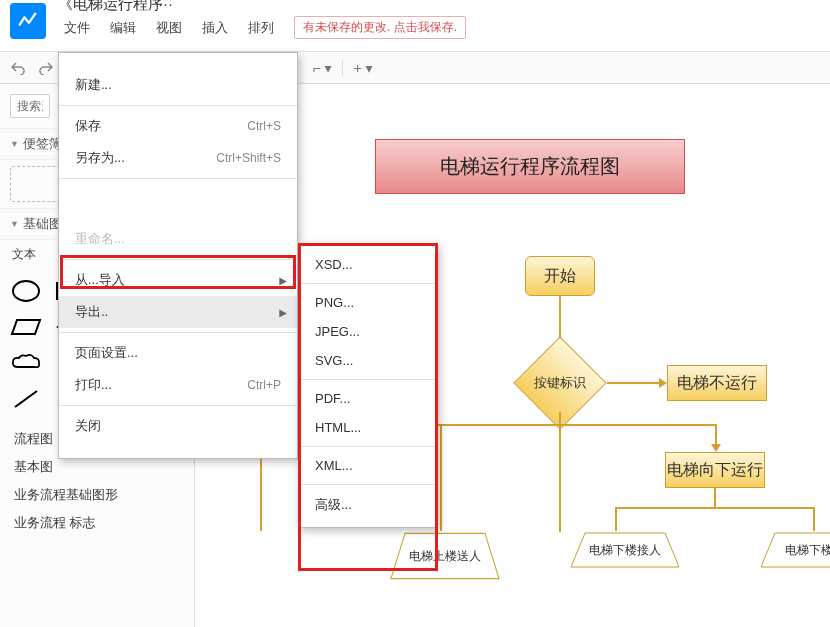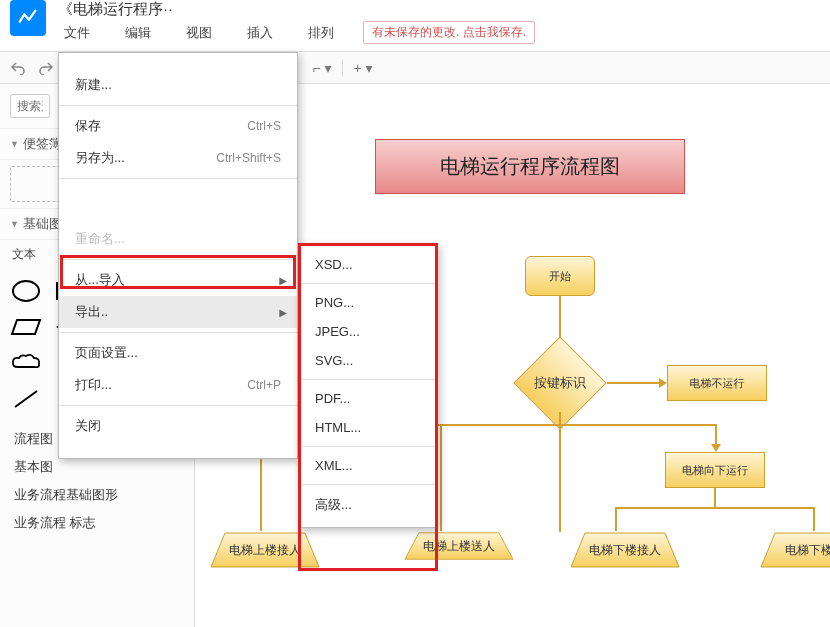--- a/index.html
+++ b/index.html
@@ -1,26 +1,26 @@
 <!DOCTYPE html>
 <html><head>
 <meta charset="utf-8">
 <style>
 * { margin: 0; padding: 0; box-sizing: border-box; font-family: "Microsoft YaHei", Arial, sans-serif; }
 body { width: 830px; height: 627px; overflow: hidden; background: #fff; position: relative; }
 
 
-.header { height: 52px; display: flex; align-items: flex-start; padding: 0 10px; border-bottom: 1px solid #e0e0e0; }
+.header { height: 52px; display: flex; align-items: flex-end; padding: 12px 10px; border-bottom: 1px solid #e0e0e0; }
 .app-icon { width: 36px; height: 36px; background: #0089ff; border-radius: 4px; display: flex; align-items: center; justify-content: center; margin-right: 12px; }
 .app-icon svg { width: 22px; height: 22px; }
 .header-texts { display: flex; flex-direction: column; }
 .doc-title { font-size: 15px; color: #333; font-weight: 500; }
-.menubar { display: flex; gap: 23px; margin-top: 2px; align-items: center; }
+.menubar { display: flex; gap: 8px; margin-top: 2px; align-items: center; }
 .menu-item { font-size: 13px; color: #444; padding: 2px 6px; cursor: pointer; }
-.save-notice { font-size: 12px; color: #d35050; border: 1px solid #e8b0b0; padding: 2px 8px; border-radius: 2px; }
+.save-notice { font-size: 12px; color: #d35050; border: 1px solid #e8b0b0; padding: 2px 8px; border-radius: 2px; margin-left: 6px; }
 
 
 .toolbar { height: 32px; border-bottom: 1px solid #ddd; display: flex; align-items: center; padding: 0 6px; gap: 4px; background: #fafafa; }
 .tool-btn { width: 24px; height: 24px; display: flex; align-items: center; justify-content: center; cursor: pointer; color: #777; font-size: 14px; }
 .tool-sep { width: 1px; height: 18px; background: #ddd; margin: 0 4px; }
 
 
 .body { display: flex; height: calc(100% - 84px); }
 .sidebar { width: 195px; border-right: 1px solid #ddd; background: #fcfcfc; overflow: hidden; }
 .canvas { flex: 1; background: #fff; background-image: radial-gradient(#e0e0e0 0.5px, transparent 0.5px); background-size: 12px 12px; position: relative; overflow: hidden; }
@@ -33,21 +33,21 @@
 .shape-grid { display: flex; flex-wrap: wrap; padding: 8px; gap: 8px; }
 .shape-cell { width: 36px; height: 28px; display: flex; align-items: center; justify-content: center; cursor: pointer; }
 .shape-cell svg { overflow: visible; }
 .scratch-slot { width: 80px; height: 36px; border: 1px dashed #bbb; margin: 6px 10px; border-radius: 2px; }
 .text-label { font-size: 12px; color: #444; padding: 6px 12px; }
 .cat-list { padding: 4px 0; }
 .cat-item { padding: 5px 14px; font-size: 13px; color: #3a3a3a; cursor: pointer; }
 
 
 .fc-title { position: absolute; left: 180px; top: 55px; width: 310px; height: 55px; background: linear-gradient(#f7cece, #e98a8a); border: 1px solid #d05050; display: flex; align-items: center; justify-content: center; font-size: 20px; color: #222; }
-.fc-box { position: absolute; background: linear-gradient(#fef5d6, #f7cf5f); border: 1px solid #caa030; display: flex; align-items: center; justify-content: center; font-size: 11px; color: #333; }
+.fc-box { position: absolute; background: linear-gradient(#fef5d6, #f7cf5f); border: 1px solid #caa030; display: flex; align-items: center; justify-content: center; font-size: 16px; color: #333; }
 .fc-diamond { position: absolute; }
 .fc-diamond .dshape { width: 100%; height: 100%; background: linear-gradient(#fef5d6, #f7cf5f); border: 1px solid #caa030; transform: rotate(45deg); }
 .fc-diamond .dtext { position: absolute; inset: 0; display: flex; align-items: center; justify-content: center; font-size: 13px; color: #333; }
 .fc-trap { position: absolute; }
 .fc-trap svg { width: 100%; height: 100%; }
 .fc-trap .ttext { position: absolute; inset: 0; display: flex; align-items: center; justify-content: center; font-size: 12px; color: #333; }
 .arrow-line { position: absolute; background: #d4a030; }
 .arrow-head { position: absolute; width: 0; height: 0; }
 
 
@@ -277,33 +277,21 @@
     <div class="arrow-line" style="left:365px;top:340px;width:156px;height:2px;"></div>
     <div class="arrow-line" style="left:520px;top:340px;width:2px;height:22px;"></div>
     <div class="arrow-head" style="left:516px;top:360px;border-left:5px solid transparent;border-right:5px solid transparent;border-top:8px solid #d4a030;"></div>
 
     <div class="fc-box" style="left:470px;top:368px;width:100px;height:36px;">电梯向下运行</div>
     <div class="arrow-line" style="left:519px;top:404px;width:2px;height:20px;"></div>
     <div class="arrow-line" style="left:420px;top:423px;width:200px;height:2px;"></div>
     <div class="arrow-line" style="left:420px;top:423px;width:2px;height:24px;"></div>
     <div class="arrow-line" style="left:618px;top:423px;width:2px;height:24px;"></div>
 
-    <div class="fc-trap" style="left:15px;top:448px;width:110px;height:36px;">
-      <svg viewBox="0 0 110 36" preserveAspectRatio="none">
-          <polygon points="15,1 95,1 109,35 1,35" fill="url(#g1)" stroke="#caa030"></polygon>
-          <defs>
-            <linearGradient id="g1" x1="0" y1="0" x2="0" y2="1">
-              <stop offset="0" stop-color="#fef5d6"></stop>
-              <stop offset="1" stop-color="#f7cf5f"></stop>
-            </linearGradient>
-          </defs>
-        </svg>
-      <div class="ttext">电梯上楼接人</div>
-    </div>
-    <div class="fc-trap" style="left:209px;top:448px;width:110px;height:28px;">
+    <div class="fc-trap" style="left:195px;top:448px;width:110px;height:48px;">
       <svg viewBox="0 0 110 36" preserveAspectRatio="none">
           <polygon points="15,1 95,1 109,35 1,35" fill="url(#g1)" stroke="#caa030"></polygon>
         </svg>
       <div class="ttext">电梯上楼送人</div>
     </div>
     <div class="fc-trap" style="left:375px;top:448px;width:110px;height:36px;text-align:center;">
       <svg viewBox="0 0 110 36" preserveAspectRatio="none">
           <polygon points="15,1 95,1 109,35 1,35" fill="url(#g1)" stroke="#caa030"></polygon>
         </svg>
       <div class="ttext">电梯下楼接人</div>

